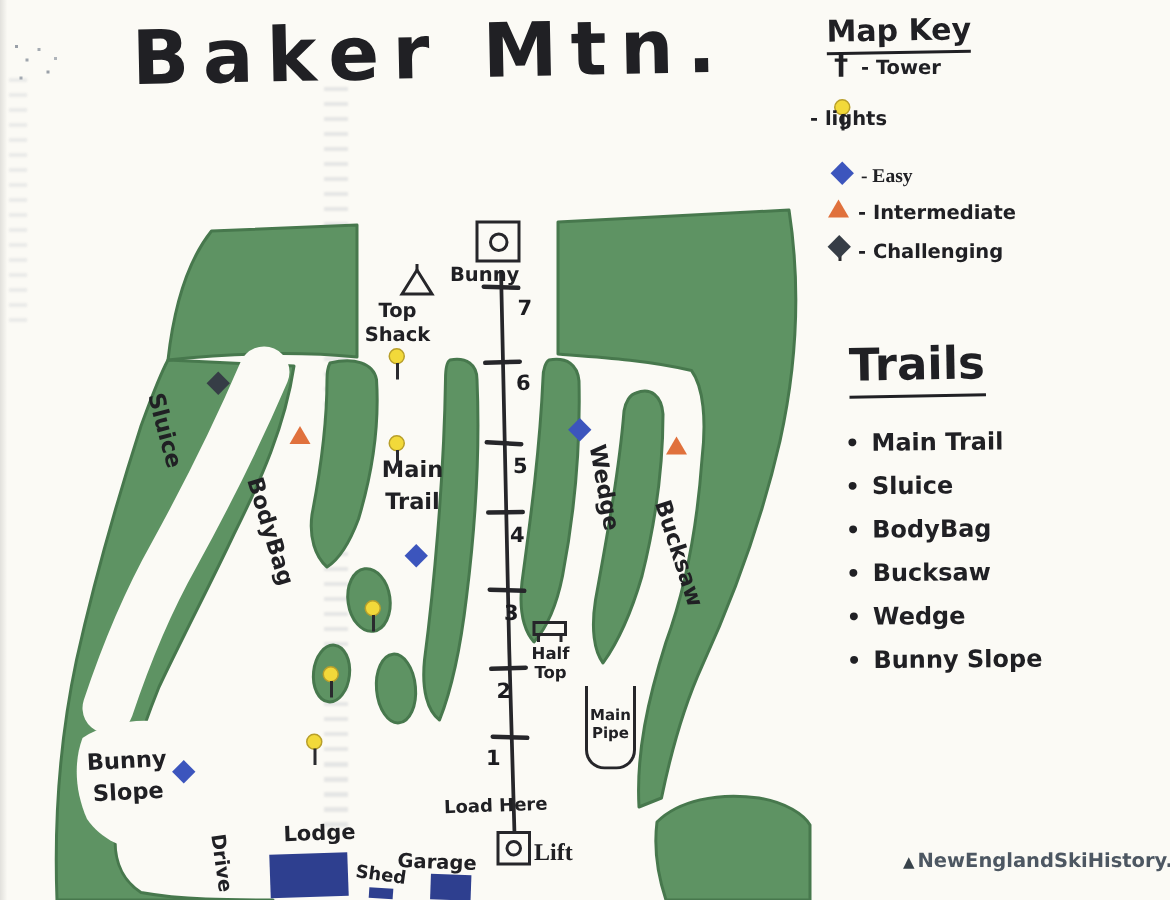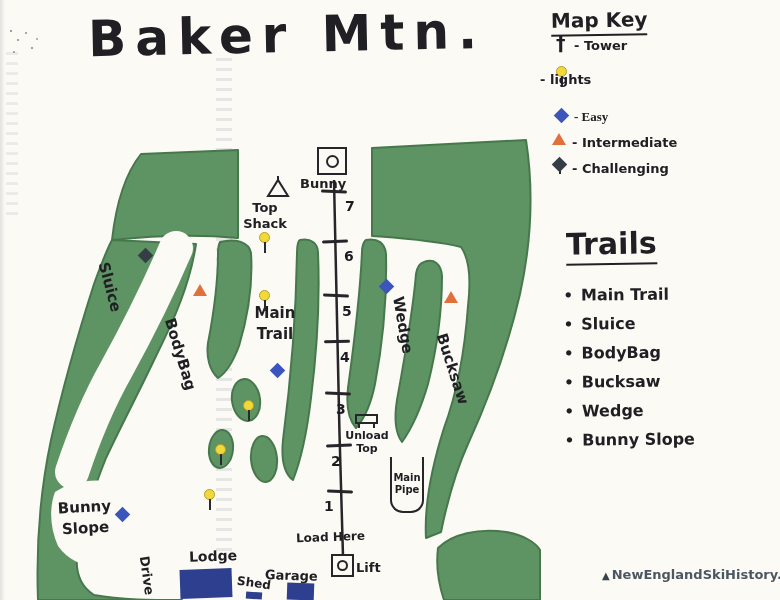--- a/index.html
+++ b/index.html
@@ -168,31 +168,31 @@
 <div class="abs light" style="left:204px;top:489px;">
     <div class="light-dot"></div>
     <div class="light-pole"></div>
   </div>
 
 <svg class="abs" width="26" height="16" style="left:354px;top:413px;">
   <rect x="2" y="2" width="21" height="8" fill="none" stroke="#26262a" stroke-width="2"></rect>
   <line x1="5" y1="10" x2="5" y2="15" stroke="#26262a" stroke-width="2"></line>
   <line x1="20" y1="10" x2="20" y2="15" stroke="#26262a" stroke-width="2"></line>
 </svg>
-<div class="rlabel two" style="left:344px;top:429px;width:46px;font-size:11px;line-height:13px;">Unload
+<div class="rlabel two" style="left:344px;top:429px;width:46px;font-size:11px;line-height:13px;">Half
 Top</div>
 <div class="abs" style="left:390px;top:457px;width:30px;height:54px;border:2.5px solid #26262a;border-top:none;border-radius:0 0 13px 13px;"></div>
 <div class="rlabel two" style="left:392px;top:472px;width:30px;font-size:10px;line-height:12px;">Main
 Pipe</div>
 
 <div class="rlabel" style="left:296px;top:530px;font-size:12px;transform:rotate(-2deg);">Load Here</div>
 <div class="abs station" style="left:331px;top:554px;width:19px;height:19px;">
   <div class="wheel" style="width:7px;height:7px;"></div>
 </div>
-<div class="rlabel" style="left:356px;top:560px;font-size:13px;">Lift</div>
+<div class="rlabel" style="left:356px;top:560px;font-size:16px;font-family:Liberation Serif, serif;">Lift</div>
 <div class="rlabel" style="left:121px;top:568px;width:52px;font-size:13px;transform:rotate(82deg);">Drive</div>
 <div class="rlabel" style="left:189px;top:548px;font-size:14px;transform:rotate(-2deg);">Lodge</div>
 <div class="bld" style="left:180px;top:569px;width:52px;height:29px;transform:rotate(-2deg);"></div>
 <div class="rlabel" style="left:237px;top:576px;font-size:12px;transform:rotate(8deg);">Shed</div>
 <div class="bld" style="left:246px;top:592px;width:16px;height:7px;transform:rotate(4deg);"></div>
 <div class="rlabel" style="left:265px;top:568px;font-size:13px;transform:rotate(2deg);">Garage</div>
 <div class="bld" style="left:287px;top:583px;width:27px;height:17px;transform:rotate(2deg);"></div>
 
 <div class="abs b" style="left:602px;top:567px;font-size:13px;color:#4d5762;">
   <span style="font-size:10px;color:#38424a;margin-right:2px;">▲</span><span>NewEnglandSkiHistory.com</span>

